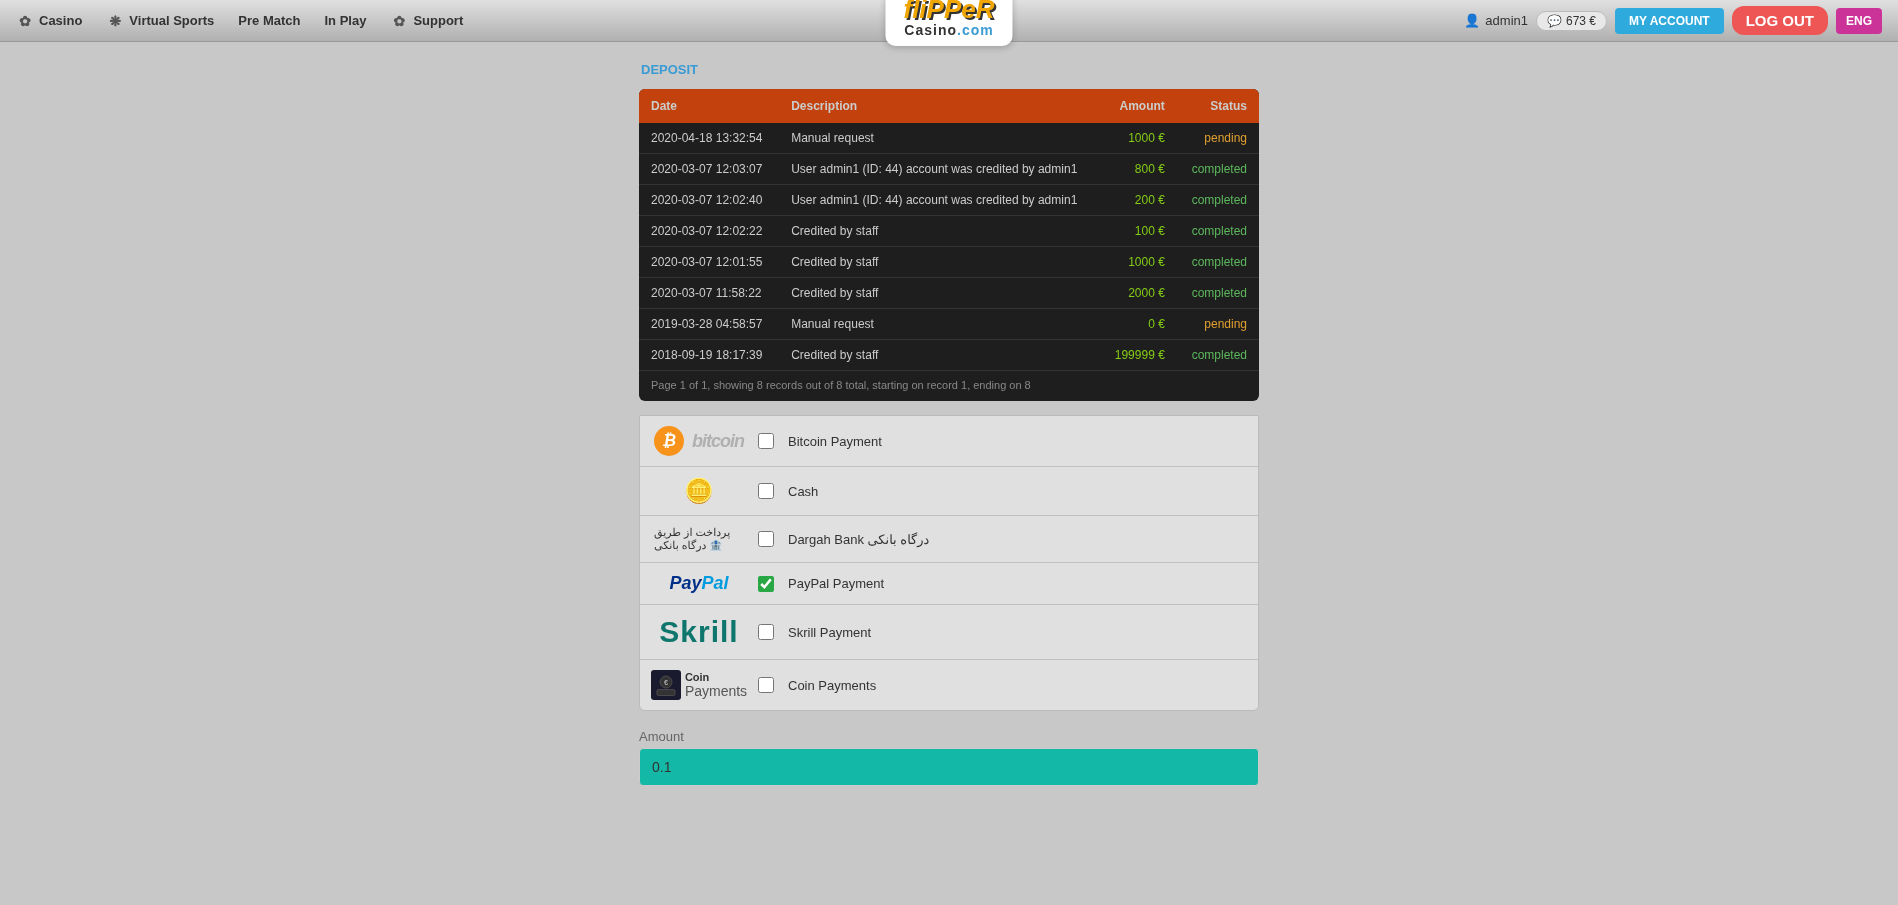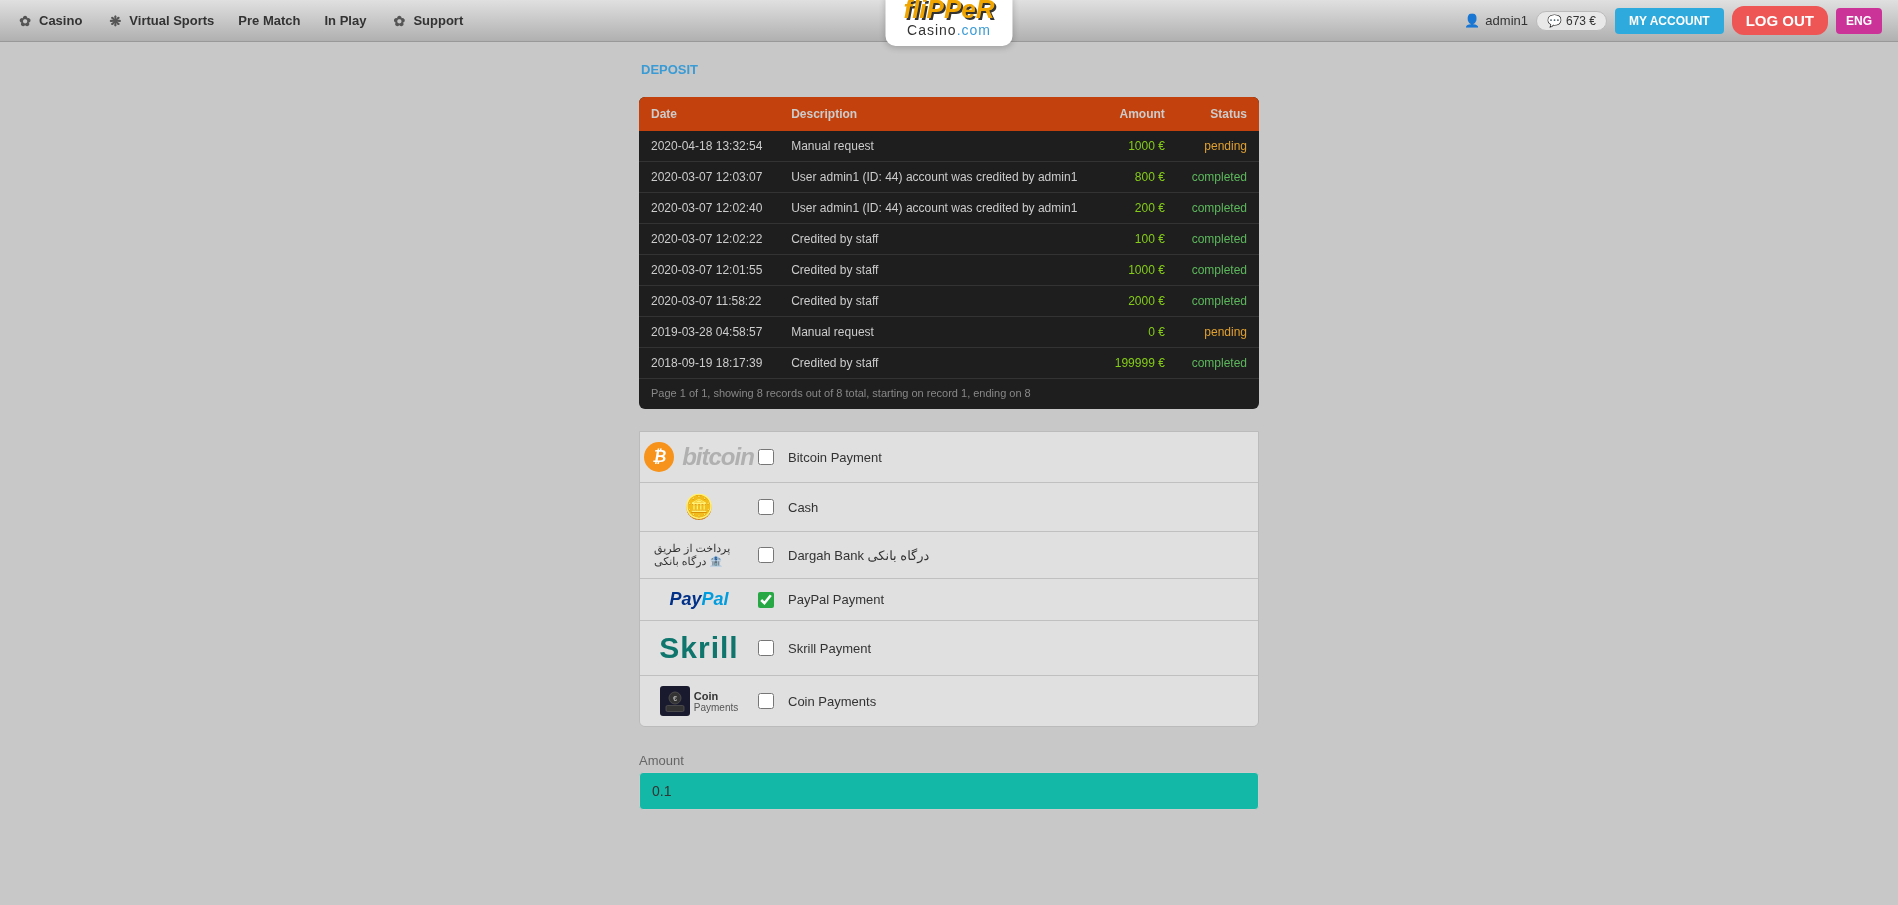--- a/index.html
+++ b/index.html
@@ -60,21 +60,21 @@
     .logo-text {
       font-size: 26px;
       font-weight: 900;
       font-style: italic;
       color: #f0a500;
       text-shadow: 2px 2px 0 #333;
       line-height: 1;
     }
     .logo-sub {
       font-size: 14px;
-      font-weight: normal;
+      font-weight: bold;
       color: #333;
       letter-spacing: 1px;
     }
     .logo-sub span { color: #3a9bd5; }
     .nav-right {
       margin-left: auto;
       display: flex;
       align-items: center;
       gap: 8px;
     }
@@ -132,21 +132,21 @@
     
     .main-content {
       display: flex;
       justify-content: center;
       padding: 20px 16px;
     }
     .center-panel {
       width: 620px;
       display: flex;
       flex-direction: column;
-      gap: 16px;
+      gap: 8px;
     }
 
     
     .deposit-label {
       color: #3a9bd5;
       font-size: 13px;
       font-weight: bold;
       text-transform: uppercase;
       margin-bottom: 4px;
       padding-left: 2px;
@@ -243,21 +243,21 @@
       display: flex;
       align-items: center;
       justify-content: center;
       font-weight: 900;
       font-size: 16px;
       font-style: italic;
       margin-right: 4px;
     }
     .btc-text {
       color: #b0b0b0;
-      font-size: 24px;
+      font-size: 18px;
       font-weight: bold;
       font-style: italic;
       letter-spacing: -1px;
     }
 
     
     .cash-logo {
       display: flex;
       flex-direction: column;
       align-items: center;
@@ -496,21 +496,21 @@
     <div class="payment-logo">
             <div class="coin-payments-logo">
       <svg class="coin-icon" viewBox="0 0 40 40" xmlns="http://www.w3.org/2000/svg">
         <rect width="40" height="40" rx="4" fill="#1a1a2e"></rect>
         <circle cx="20" cy="16" r="8" fill="#333" stroke="#555" stroke-width="1"></circle>
         <rect x="8" y="26" width="24" height="8" rx="2" fill="#333" stroke="#555" stroke-width="1"></rect>
         <text x="20" y="20" text-anchor="middle" fill="#aaa" font-size="10" font-weight="bold">€</text>
       </svg>
       <div>
         <div style="font-weight:bold;font-size:11px;color:#333">Coin</div>
-        <div style="font-size:10px;color:#555">Payments</div>
+        <div style="font-size:14px;color:#555">Payments</div>
       </div>
     </div>
           </div>
     <input type="checkbox" class="payment-checkbox " style="">
     <span class="payment-name">Coin Payments</span>
   </div>
       </div>
 
     <div class="amount-section">
       <div class="amount-label">Amount</div>

